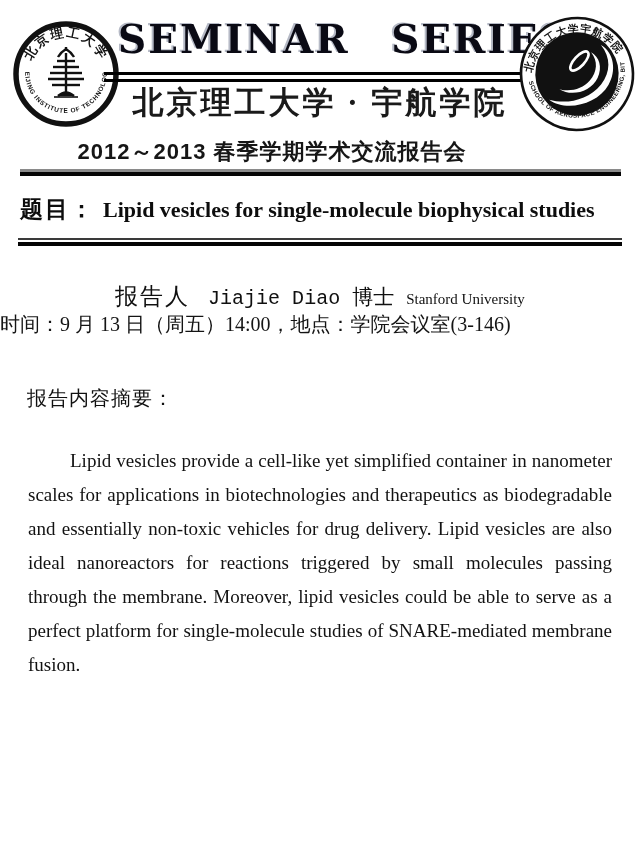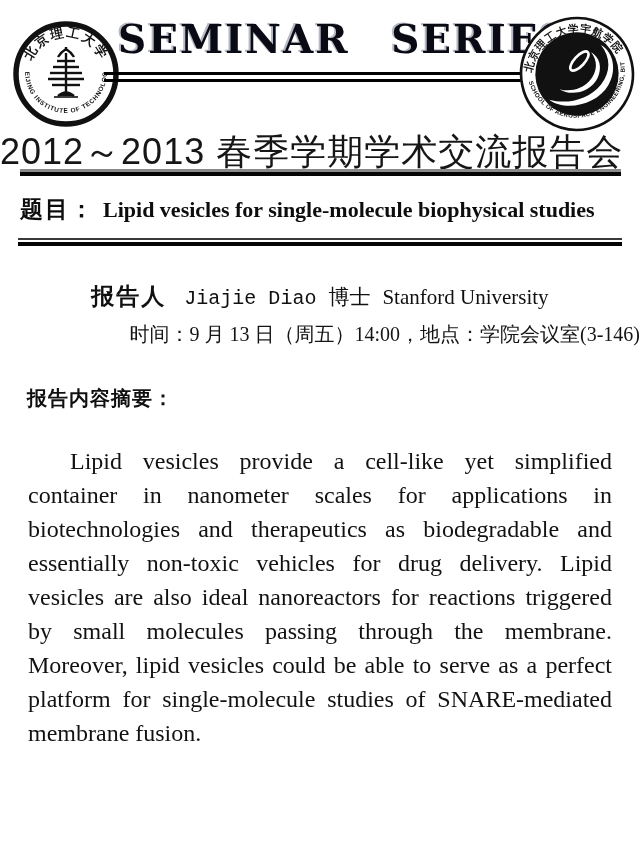--- a/index.html
+++ b/index.html
@@ -33,21 +33,21 @@
     position:absolute;left:110px;top:84px;width:420px;
     text-align:center;
     font-weight:600;font-size:31px;line-height:38px;
     letter-spacing:3px;color:#1a1a1a;
     white-space:nowrap;
   }
   .session-line{
     position:absolute;left:0;top:136px;width:544px;
     text-align:center;
     font-family:"Liberation Sans", sans-serif;
-    font-weight:400;font-size:36px;line-height:32px;
+    font-weight:700;font-size:22px;line-height:32px;
     letter-spacing:1px;color:#161616;
     white-space:nowrap;
   }
   
   .rule-a{position:absolute;left:20px;top:169px;width:601px;}
   .rule-a .gray{height:3px;background:#8a8a8a;}
   .rule-a .black{height:4px;background:#050505;}
   .rule-b{position:absolute;left:18px;top:238px;width:604px;}
   .rule-b .thin{height:2px;background:#3a3a3a;}
   .rule-b .thick{height:4px;background:#050505;margin-top:2px;}
@@ -62,36 +62,36 @@
     position:absolute;left:20px;top:209px;width:600px;
     text-align:right;
     font-weight:700;font-size:22px;line-height:28px;
     letter-spacing:1px;color:#0d0d0d;white-space:nowrap;
   }
   
   .speaker-line{
     position:absolute;left:0;top:281px;width:640px;
     text-align:center;white-space:nowrap;color:#101010;
   }
-  .speaker-label{font-weight:700;font-size:23px;letter-spacing:2px;margin-right:14px;}
+  .speaker-label{font-weight:400;font-size:23px;letter-spacing:2px;margin-right:14px;}
   .speaker-name{font-family:Liberation Mono, monospace;font-size:20px;}
   .speaker-degree{font-size:21px;margin-left:8px;margin-right:8px;}
-  .speaker-affiliation{font-size:21px;text-align:center;}
+  .speaker-affiliation{font-size:15px;text-align:center;}
   .schedule-line{
-    position:absolute;left:0;top:321px;width:640px;
-    text-align:right;font-size:20px;color:#141414;white-space:nowrap;
+    position:absolute;left:0;top:311px;width:640px;
+    text-align:left;font-size:20px;color:#141414;white-space:nowrap;
   }
   
   .abstract-heading{
     position:absolute;left:27px;top:385px;
-    font-weight:700;font-size:20px;letter-spacing:1px;color:#101010;
+    font-weight:400;font-size:20px;letter-spacing:1px;color:#101010;
   }
   .abstract-body{
     position:absolute;left:28px;top:444px;width:584px;
-    font-size:24px;line-height:34px;
+    font-size:19px;line-height:34px;
     text-align:justify;text-indent:42px;color:#121212;
   }
   
   .arc-cn{font-weight:700;fill:#141414;}
   .arc-en{font-weight:700;fill:#141414;}
 </style>
 </head>
 <body>
 
 <div class="page">
@@ -146,20 +146,21 @@
         <text class="arc-cn" font-size="10.5" letter-spacing="0.8">
           <textPath href="#rlTop" startOffset="50%" text-anchor="middle">北京理工大学宇航学院</textPath>
         </text>
         <text class="arc-en" font-size="6" letter-spacing="0.4" font-family="Liberation Sans, sans-serif">
           <textPath href="#rlBot" startOffset="50%" text-anchor="middle">SCHOOL OF AEROSPACE ENGINEERING, BIT</textPath>
         </text>
       </g>
     </svg>
   </div>
 
+  <div class="org-line">北京理工大学 · 宇航学院</div>
 
   <div class="session-line">2012～2013 春季学期学术交流报告会</div>
 
   <div class="rule-a">
     <div class="gray"></div>
     <div class="black"></div>
   </div>
 
   <div class="topic-line1">
     <span class="topic-label">题目：</span><span>Lipid vesicles for single-molecule biophysical studies</span>

